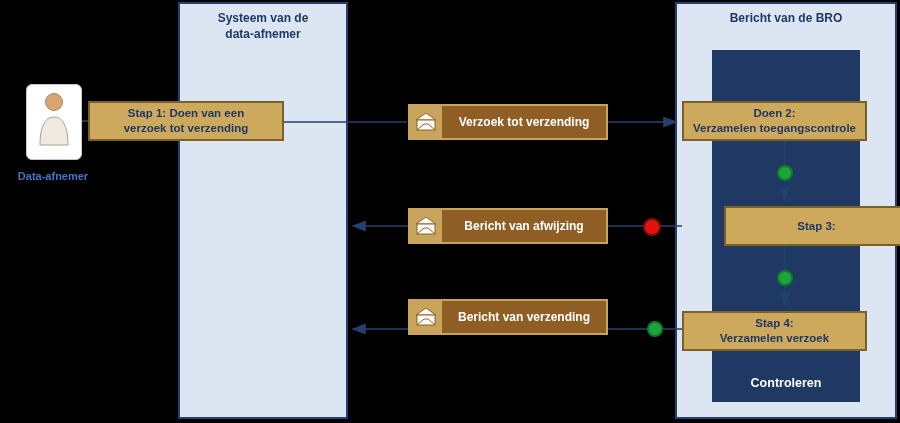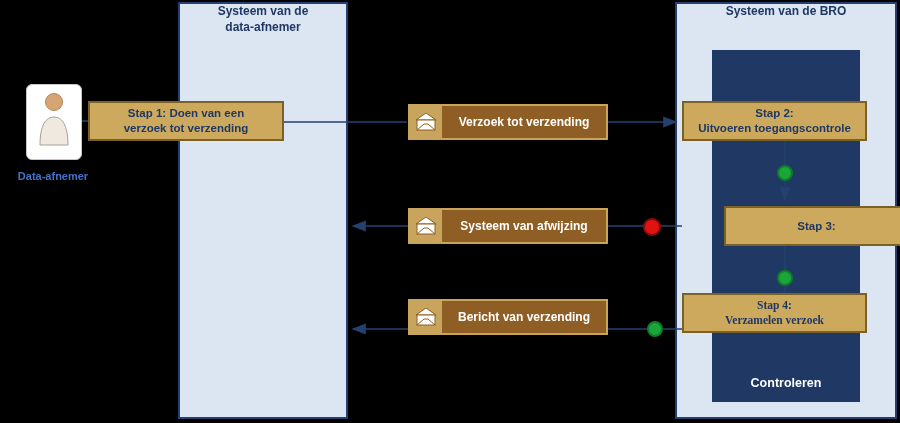--- a/index.html
+++ b/index.html
@@ -7,21 +7,21 @@
     position:relative;width:900px;height:423px;background:#000;overflow:hidden;
     font-family:"Liberation Sans",sans-serif;
   }
   .panel{
     position:absolute;top:2px;height:417px;background:#dce6f2;
     border:2px solid #24406e;box-sizing:border-box;z-index:1;
   }
   .panel-left{left:178px;width:170px;}
   .panel-right{left:675px;width:222px;}
   .panel-title{
-    text-align:center;color:#1f3864;font-weight:bold;
+    margin-top:7px;text-align:center;color:#1f3864;font-weight:bold;
     font-size:12px;line-height:1.3;
   }
   .panel-title span{display:block;}
   .process-rect{
     position:absolute;left:712px;top:50px;width:148px;height:352px;
     background:#1f3864;z-index:1;
   }
   .process-label{
     position:absolute;left:0;bottom:12px;width:100%;text-align:center;
     color:#ffffff;font-weight:bold;font-size:12.5px;
@@ -42,21 +42,21 @@
   .step{
     position:absolute;width:185px;height:40px;background:#cda95e;
     border:2px solid #7c6126;box-sizing:border-box;z-index:3;
     display:flex;flex-direction:column;justify-content:center;
     text-align:center;color:#1f3864;font-weight:bold;font-size:11.5px;line-height:1.3;
   }
   .step span{display:block;}
   .step-1{left:88px;top:101px;width:196px;}
   .step-2{left:682px;top:101px;}
   .step-3{left:682px;top:206px;margin-left:42px;}
-  .step-4{left:682px;top:293px;font-family:Liberation Serif, serif;}
+  .step-4{left:682px;top:311px;}
   .msg{
     position:absolute;left:408px;width:200px;height:36px;background:#8f5e24;
     border:2px solid #c9a45c;box-sizing:border-box;z-index:3;
     display:flex;align-items:stretch;
   }
   .msg-1{top:104px;} .msg-2{top:208px;} .msg-3{top:299px;}
   .msg-icon{
     width:32px;background:#c9a45c;display:flex;align-items:center;justify-content:center;
   }
   .msg-label{
@@ -78,21 +78,21 @@
 
   <div class="panel panel-left">
     <div class="panel-title">
       <span>Systeem van de</span>
       <span>data-afnemer</span>
     </div>
   </div>
 
   <div class="panel panel-right">
     <div class="panel-title">
-      <span>Systeem van de BRO</span>
+      <span>Bericht van de BRO</span>
     </div>
   </div>
 
   <div class="process-rect">
     <div class="process-label">Controleren</div>
   </div>
 
   <svg class="connectors" width="900" height="423" viewBox="0 0 900 423">
     <defs>
       <marker id="arr" markerWidth="9" markerHeight="7" refX="8" refY="3.5" orient="auto">
@@ -118,22 +118,22 @@
       </svg>
     </span>
   </div>
   <div class="actor-label">Data-afnemer</div>
 
   <div class="step step-1">
     <span>Stap 1: Doen van een</span>
     <span>verzoek tot verzending</span>
   </div>
   <div class="step step-2">
-    <span>Stap 2:</span>
-    <span>Uitvoeren toegangscontrole</span>
+    <span>Doen 2:</span>
+    <span>Verzamelen toegangscontrole</span>
   </div>
   <div class="step step-3">
     <span>Stap 3:</span>
   </div>
   <div class="step step-4">
     <span>Stap 4:</span>
     <span>Verzamelen verzoek</span>
   </div>
 
   <div class="msg msg-1">
@@ -148,21 +148,21 @@
   </div>
 
   <div class="msg msg-2">
     <span class="msg-icon">
       <svg width="22" height="18" viewBox="0 0 22 18">
         <polygon points="11,0 1,7 21,7" fill="#ffffff" stroke="#8f5e24" stroke-width="1"></polygon>
         <rect x="2" y="7" width="18" height="10" fill="#ffffff" stroke="#8f5e24" stroke-width="1"></rect>
         <polyline points="2,17 9,11 13,11 20,17" fill="none" stroke="#8f5e24" stroke-width="1"></polyline>
       </svg>
     </span>
-    <span class="msg-label">Systeem van afwijzing</span>
+    <span class="msg-label">Bericht van afwijzing</span>
   </div>
 
   <div class="msg msg-3">
     <span class="msg-icon">
       <svg width="22" height="18" viewBox="0 0 22 18">
         <polygon points="11,0 1,7 21,7" fill="#ffffff" stroke="#8f5e24" stroke-width="1"></polygon>
         <rect x="2" y="7" width="18" height="10" fill="#ffffff" stroke="#8f5e24" stroke-width="1"></rect>
         <polyline points="2,17 9,11 13,11 20,17" fill="none" stroke="#8f5e24" stroke-width="1"></polyline>
       </svg>
     </span>

